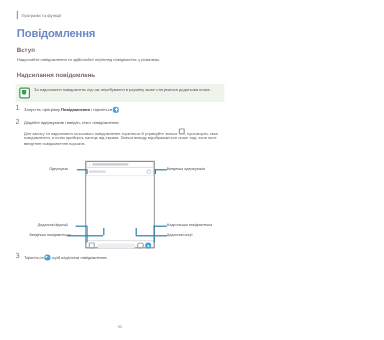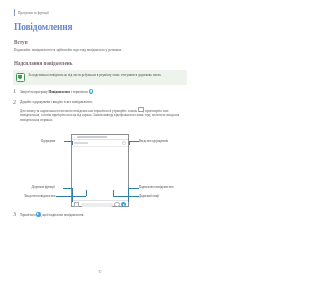--- a/index.html
+++ b/index.html
@@ -12,21 +12,20 @@
     height: 283px;
     position: relative;
     font-family: "Liberation Sans", sans-serif;
     color: #3b3b3b;
     overflow: hidden;
   }
   .page {
     position: absolute;
     inset: 0;
     background: #fff;
-    font-family: Liberation Serif, serif;
   }
 
   
   .header {
     position: absolute;
     left: 14px;
     top: 9px;
     display: flex;
     align-items: center;
     gap: 3px;

